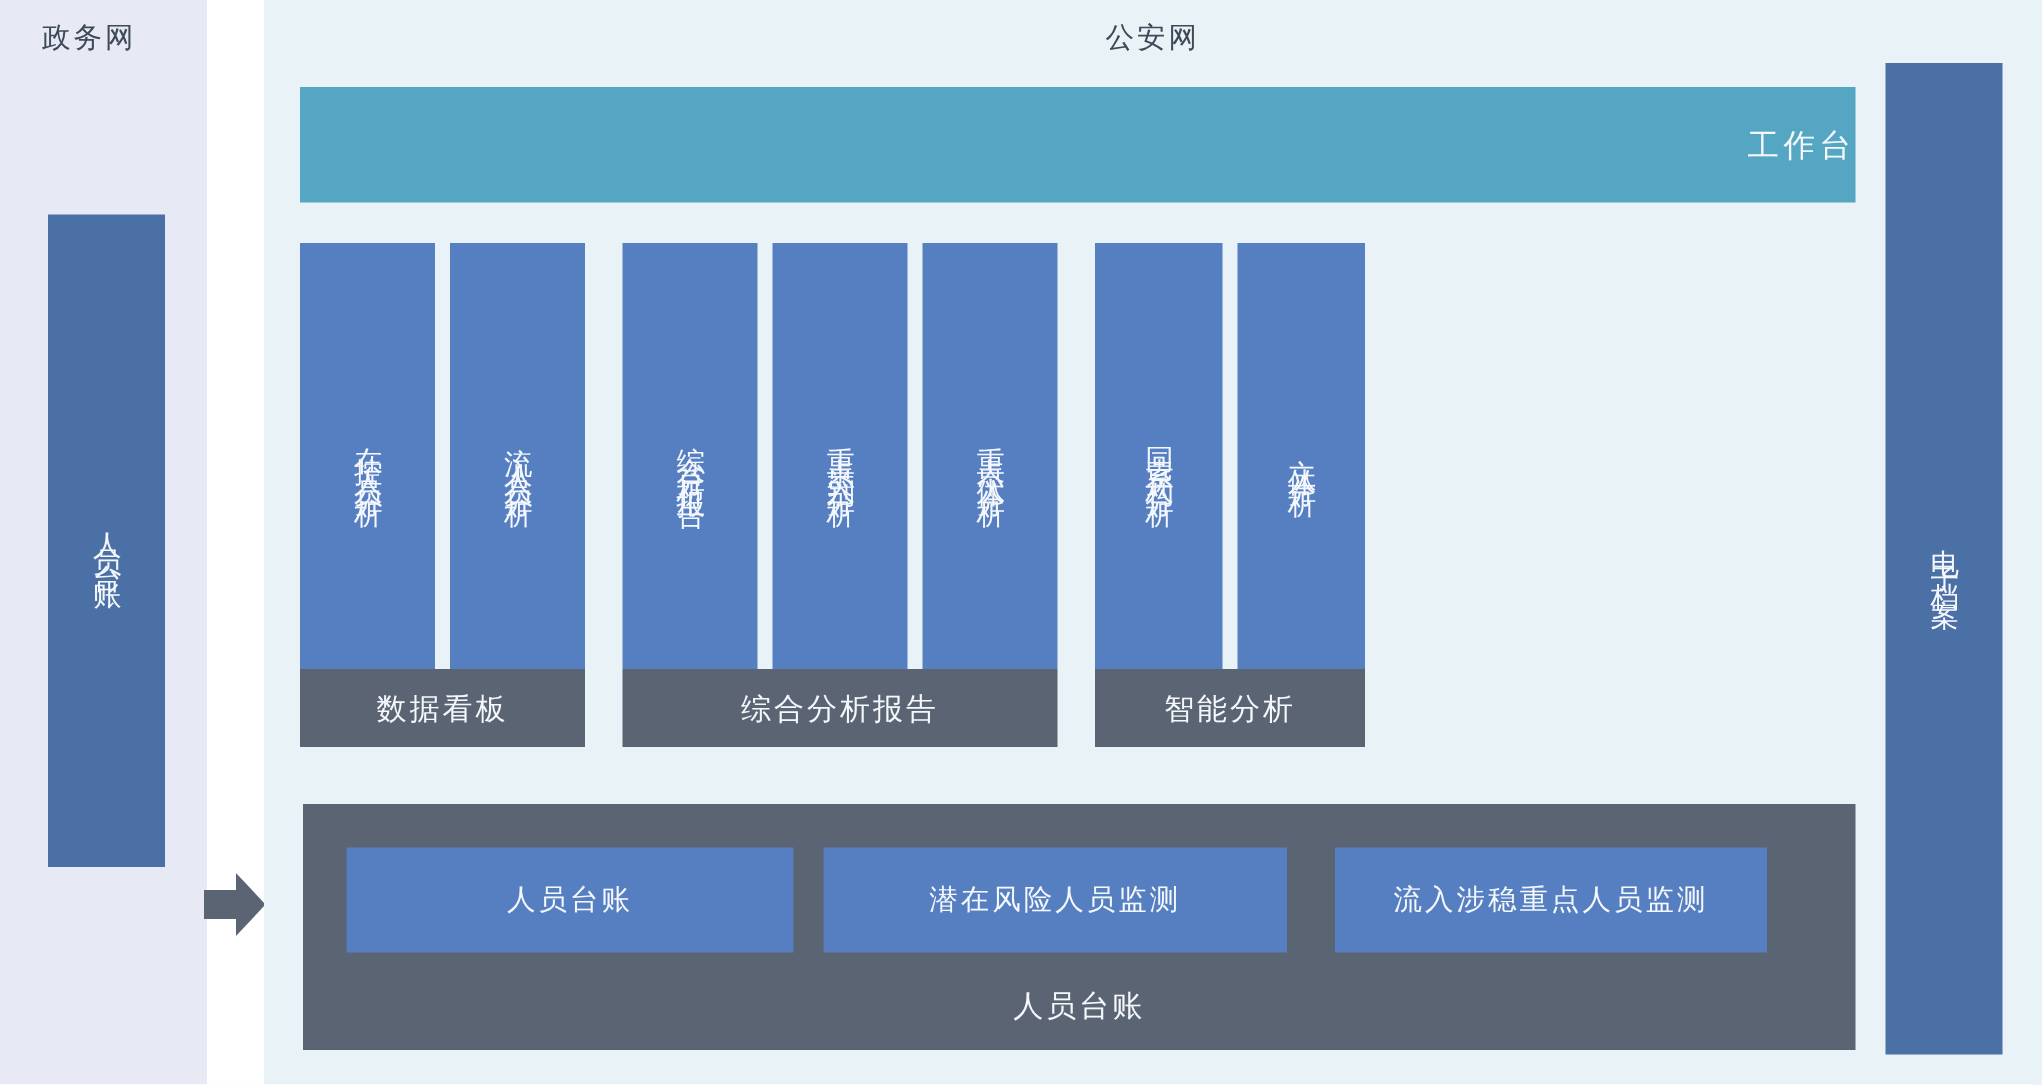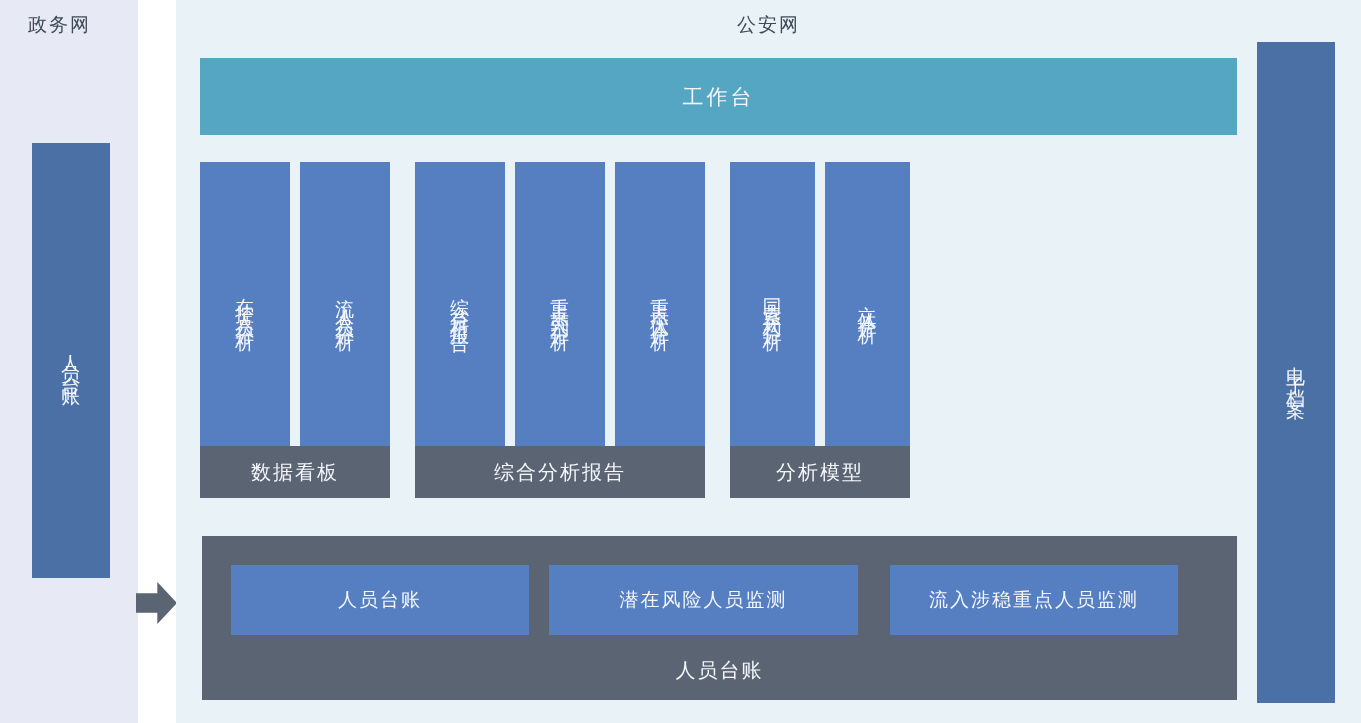--- a/index.html
+++ b/index.html
@@ -20,21 +20,21 @@
   
   .flow-arrow{
     position:absolute;left:136px;top:582px;width:41px;height:42px;background:#5a6473;
     clip-path:polygon(0% 27%,52% 27%,52% 0%,100% 50%,52% 100%,52% 73%,0% 73%);
   }
   
   .main-panel{position:absolute;left:176px;top:0;width:1185px;height:723px;background:#e9f2f7;}
   .main-title{position:absolute;top:12px;left:0;right:0;text-align:center;}
   .workbench{
     position:absolute;left:24px;top:58px;width:1037px;height:77px;background:#55a6c3;
-    display:flex;align-items:center;justify-content:center;
+    display:flex;align-items:center;justify-content:flex-end;
     color:#f4f7fb;font-size:21px;letter-spacing:3px;
   }
   .groups{position:absolute;left:24px;top:162px;display:flex;gap:25px;}
   .group{display:flex;flex-direction:column;}
   .cols{display:flex;gap:10px;height:284px;}
   .col{
     background:#567fc1;display:flex;align-items:center;justify-content:center;
   }
   .g12 .col{width:90px;}
   .g3 .col{width:85px;}
@@ -121,21 +121,21 @@
 
       <div class="group g3">
         <div class="cols">
           <div class="col">
             <span class="vtext">同素异构分析</span>
           </div>
           <div class="col">
             <span class="vtext">立体分析</span>
           </div>
         </div>
-        <div class="group-label">分析模型</div>
+        <div class="group-label">智能分析</div>
       </div>
 
 
     </div>
 
     <div class="bottom-panel">
       <div class="bottom-btn btn-1">人员台账</div>
       <div class="bottom-btn btn-2">潜在风险人员监测</div>
       <div class="bottom-btn btn-3">流入涉稳重点人员监测</div>
       <div class="bottom-label">人员台账</div>

